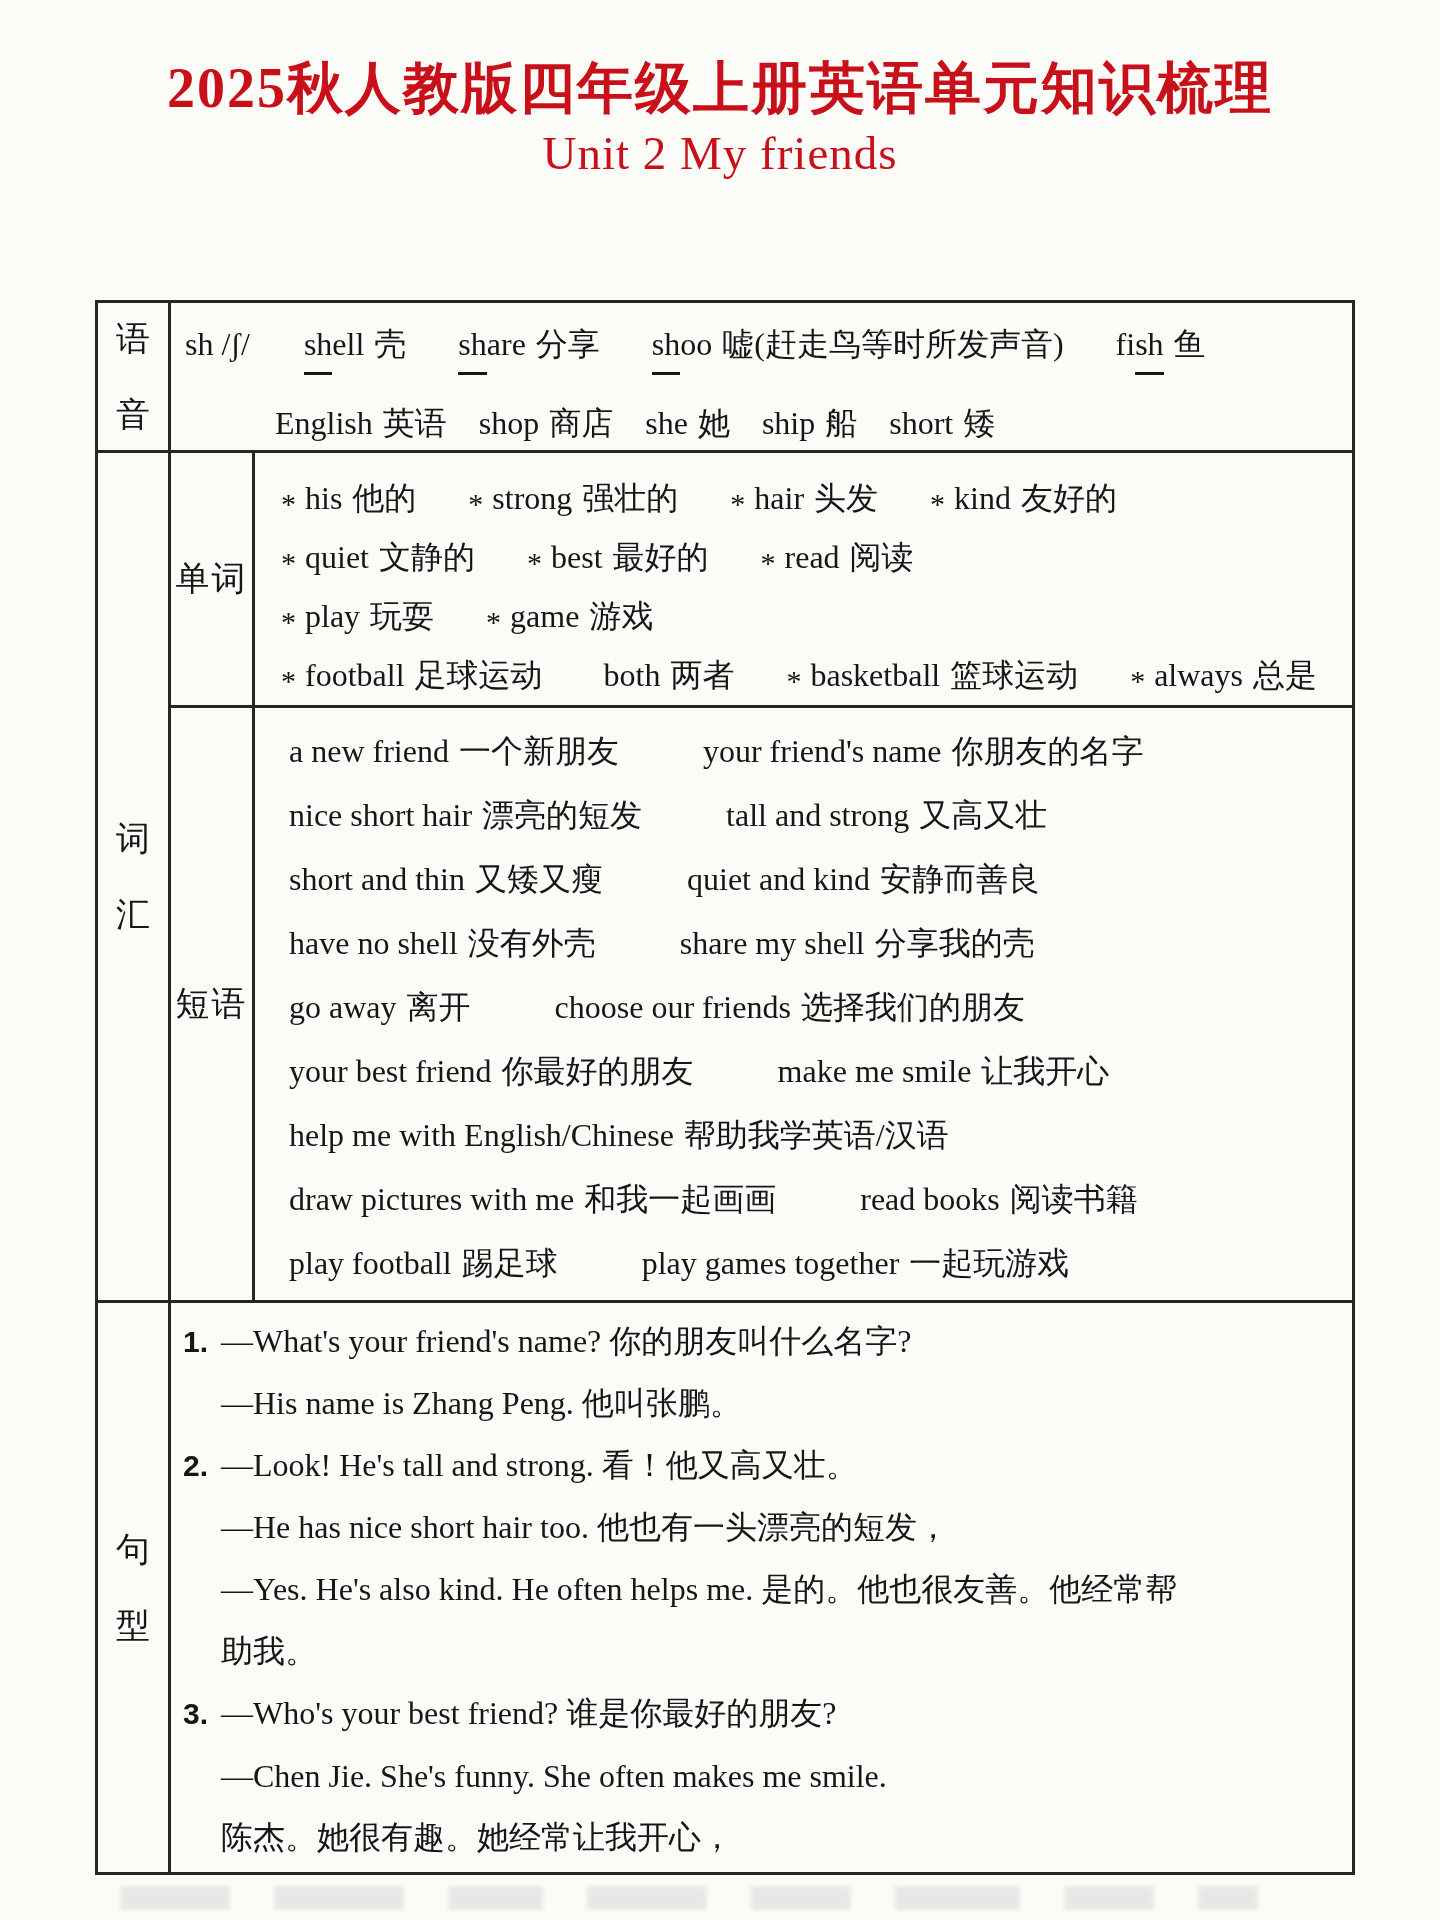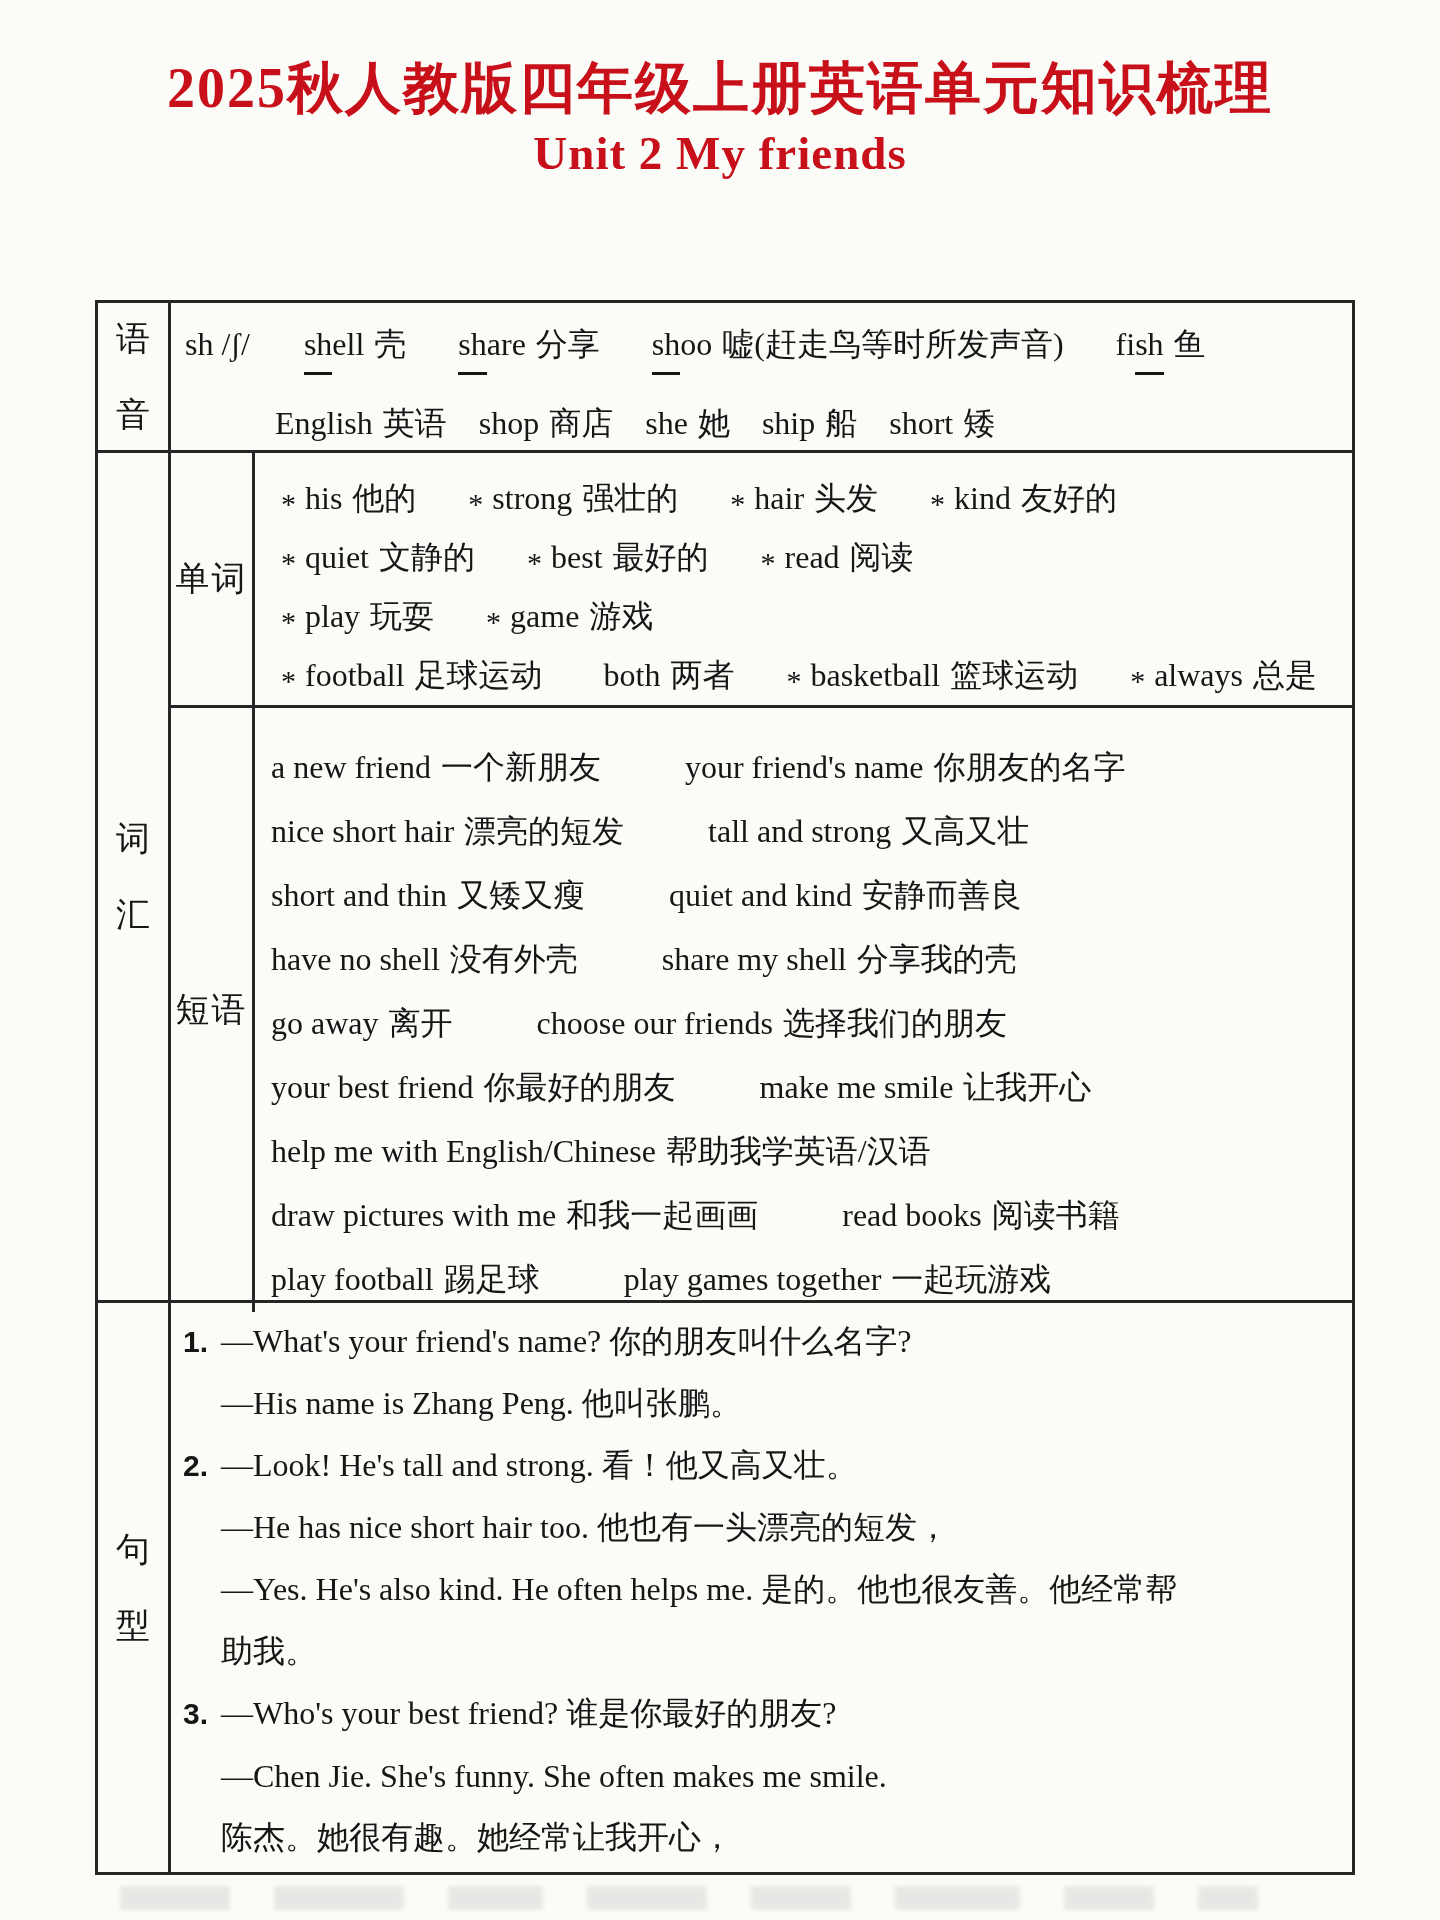--- a/index.html
+++ b/index.html
@@ -10,21 +10,21 @@
   }
   html,body{margin:0;padding:0;}
   body{
     width:1440px;height:1920px;position:relative;overflow:hidden;
     background:var(--paper);
     color:var(--ink);
     font-family:"Liberation Serif","DejaVu Serif",serif;
   }
   .titles{text-align:center;padding-top:56px;}
   .title1{font-size:56px;font-weight:700;color:var(--red);letter-spacing:2px;line-height:1.15;}
-  .title2{font-size:47px;font-weight:700;color:var(--red);margin-top:6px;letter-spacing:1px;}
+  .title2{font-size:47px;font-weight:400;color:var(--red);margin-top:6px;letter-spacing:1px;}
 
   .tbl{
     position:absolute;left:95px;top:300px;width:1260px;height:1575px;
     border:3px solid var(--line);box-sizing:border-box;background:transparent;
   }
   .row{display:flex;box-sizing:border-box;}
   .row-phonics{height:150px;border-bottom:3px solid var(--line);}
   .row-vocab{height:850px;border-bottom:3px solid var(--line);}
   .row-sentences{height:569px;}
 
@@ -50,21 +50,21 @@
   .ph-line{display:flex;align-items:baseline;column-gap:52px;white-space:nowrap;margin-top:15px;}
   .ph-line2{padding-left:90px;column-gap:32px;}
   .digraph{margin-right:2px;}
   .u{border-bottom:3px solid var(--ink);padding-bottom:10px;}
   .zh{margin-left:10px;}
 
   .words-content{padding:16px 0 0 26px;display:flex;flex-direction:column;}
   .w-line{height:59px;display:flex;align-items:center;column-gap:52px;white-space:nowrap;}
   .star{display:inline-block;margin-right:9px;font-size:30px;transform:translateY(5px);}
 
-  .phrases-content{padding:28px 0 0 16px;display:flex;flex-direction:column;}
+  .phrases-content{padding:12px 0 0 16px;display:flex;flex-direction:column;margin-left:18px;}
   .p-line{height:64px;display:flex;align-items:center;column-gap:84px;white-space:nowrap;}
 
   .sentences-content{padding:8px 14px 0 0;display:flex;flex-direction:column;}
   .s-line{height:62px;display:flex;align-items:center;white-space:nowrap;}
   .s-num{
     flex:0 0 50px;width:50px;padding-left:12px;box-sizing:border-box;
     font-family:"Liberation Sans","DejaVu Sans",sans-serif;font-weight:700;font-size:30px;
   }
   .s-text{overflow:visible;}
 

